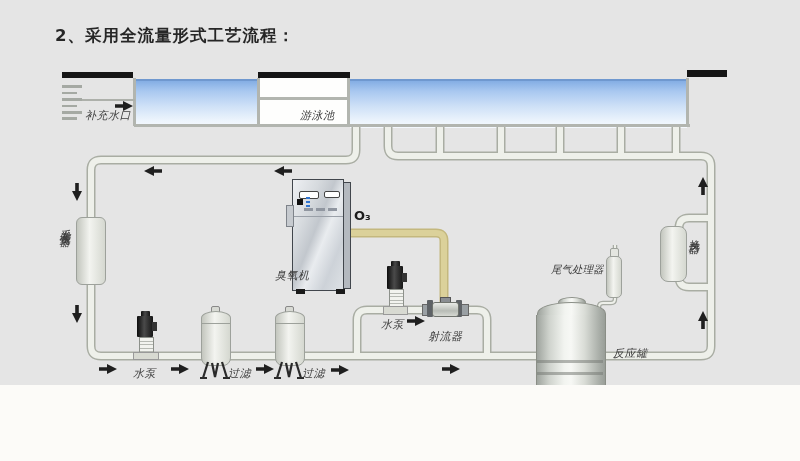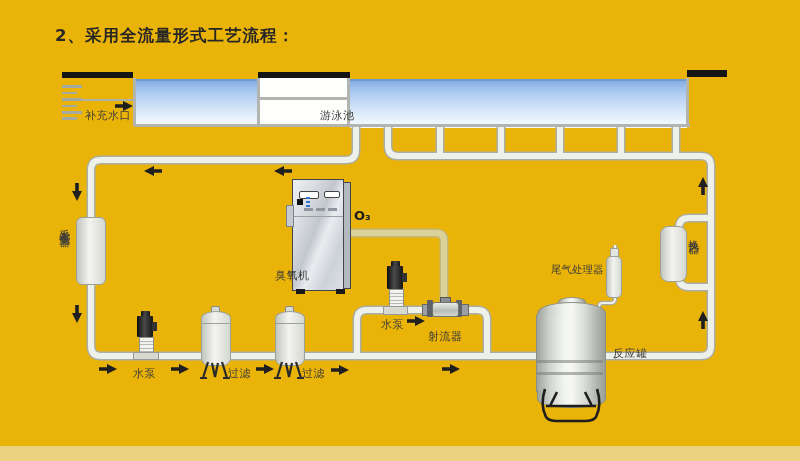--- a/index.html
+++ b/index.html
@@ -1,25 +1,25 @@
 <!DOCTYPE html>
 <html><head>
 <meta charset="utf-8">
 <style>
   html,body{margin:0;padding:0;background:#fcfbf8;}
-  #canvas{position:relative;width:800px;height:461px;background:#eab308;overflow:hidden;
+  #canvas{position:relative;width:800px;height:385px;background:#e5e5e5;overflow:hidden;
           font-family:"DejaVu Sans","Liberation Sans",sans-serif;}
   .abs{position:absolute;}
   
   .deckbar{position:absolute;background:#151515;}
   .water{position:absolute;background:linear-gradient(180deg,#84aee4 0%,#a9c8f0 22%,#cfe1f7 55%,#ecf4fc 85%,#f5f9fe 100%);border-top:2px solid #6f98cf;}
   .wall{position:absolute;background:#b2b5af;}
   .hatch{position:absolute;background:#a5a9a3;height:2.5px;}
   
-  .lbl{position:absolute;font-size:11px;line-height:1.15;color:#3c3c3c;white-space:nowrap;letter-spacing:0.5px;}
+  .lbl{position:absolute;font-size:11px;line-height:1.15;color:#3c3c3c;white-space:nowrap;letter-spacing:0.5px;font-style:italic;}
   .lbl.vert{writing-mode:vertical-rl;letter-spacing:2px;}
   .lbl.small{font-size:10.5px;letter-spacing:0;}
   #title{position:absolute;left:55px;top:25px;font-size:16.5px;font-weight:bold;color:#262626;letter-spacing:1px;}
   #o3-label{position:absolute;left:354px;top:208px;font-size:13px;font-weight:bold;color:#1d1d1d;}
   
   .cyl{position:absolute;background:linear-gradient(90deg,#c3c6be,#f3f4f0 45%,#d5d8d0);border:1px solid #9da19b;}
   .ridges{background:repeating-linear-gradient(180deg,#f2f3ef 0 2.5px,#b6b9b3 2.5px 3.5px);border:1px solid #8d918b;}
   .motor{background:linear-gradient(90deg,#0c0c0c,#4a4a4a 45%,#161616);border-radius:1px;}
   .steel{background:linear-gradient(90deg,#9fa49e 0%,#cfd3cd 18%,#f2f4f0 40%,#f7f8f5 50%,#d9dcd6 70%,#a8ada7 92%,#999e98 100%);}
   svg{position:absolute;left:0;top:0;}
@@ -158,21 +158,21 @@
       <path d="M -9,-1.8 L -1,-1.8 L -1,-5 L 9,0 L -1,5 L -1,1.8 L -9,1.8 Z" transform="translate(180,369) rotate(0)" fill="#1f1f1f"></path>
       <path d="M -9,-1.8 L -1,-1.8 L -1,-5 L 9,0 L -1,5 L -1,1.8 L -9,1.8 Z" transform="translate(265,369) rotate(0)" fill="#1f1f1f"></path>
       <path d="M -9,-1.8 L -1,-1.8 L -1,-5 L 9,0 L -1,5 L -1,1.8 L -9,1.8 Z" transform="translate(340,370) rotate(0)" fill="#1f1f1f"></path>
       <path d="M -9,-1.8 L -1,-1.8 L -1,-5 L 9,0 L -1,5 L -1,1.8 L -9,1.8 Z" transform="translate(451,369) rotate(0)" fill="#1f1f1f"></path>
       <path d="M -9,-1.8 L -1,-1.8 L -1,-5 L 9,0 L -1,5 L -1,1.8 L -9,1.8 Z" transform="translate(416,321) rotate(0)" fill="#1f1f1f"></path>
       <path d="M -9,-1.8 L -1,-1.8 L -1,-5 L 9,0 L -1,5 L -1,1.8 L -9,1.8 Z" transform="translate(703,186) rotate(270)" fill="#1f1f1f"></path>
       <path d="M -9,-1.8 L -1,-1.8 L -1,-5 L 9,0 L -1,5 L -1,1.8 L -9,1.8 Z" transform="translate(703,320) rotate(270)" fill="#1f1f1f"></path>
     </svg>
 
   <div class="lbl" style="left:85px;top:110px;">补充水口</div>
-  <div class="lbl" style="left:320px;top:110px;">游泳池</div>
+  <div class="lbl" style="left:300px;top:110px;">游泳池</div>
   <div class="lbl vert" style="left:57px;top:220px;">毛发收集器</div>
   <div class="lbl" style="left:251px;top:270px;margin-left:24px;">臭氧机</div>
   <div id="o3-label">O₃</div>
   <div class="lbl" style="left:133px;top:368px;">水泵</div>
   <div class="lbl" style="left:228px;top:368px;">过滤</div>
   <div class="lbl" style="left:302px;top:368px;">过滤</div>
   <div class="lbl" style="left:381px;top:319px;">水泵</div>
   <div class="lbl" style="left:428px;top:319px;margin-top:12px;">射流器</div>
   <div class="lbl small" style="left:551px;top:263px;text-align:center;">尾气处理器</div>
   <div class="lbl" style="left:613px;top:348px;">反应罐</div>

